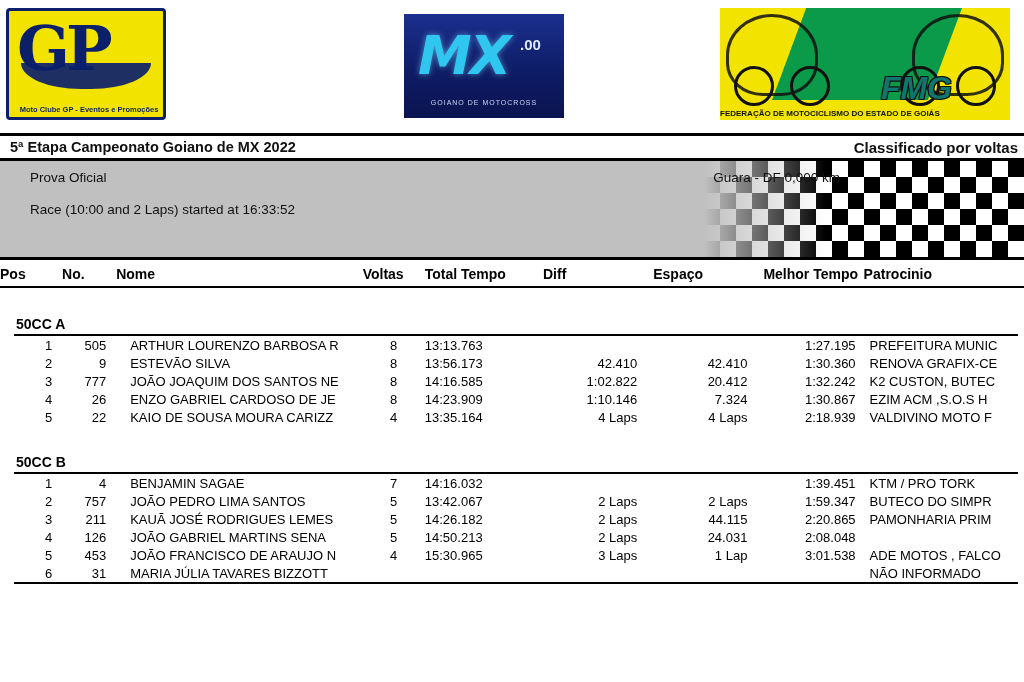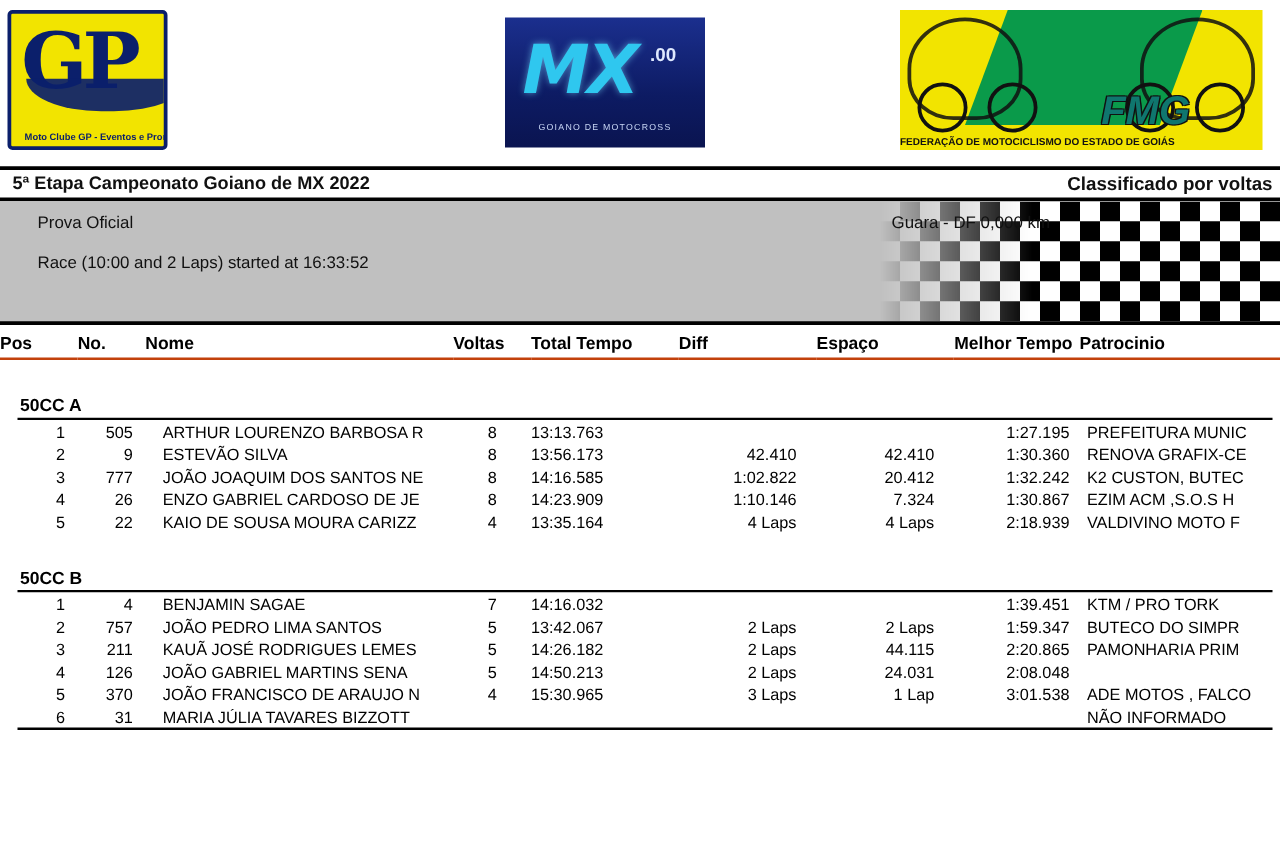--- a/index.html
+++ b/index.html
@@ -28,21 +28,21 @@
     height: 133px;
     width: 100%;
     background: #ffffff;
   }
 
   
   .gp-logo {
     position: absolute;
     left: 6px;
     top: 8px;
-    width: 128px;
+    width: 160px;
     height: 112px;
     background: #f2e400;
     border: 3px solid #0b1f6b;
     border-radius: 4px;
     box-sizing: border-box;
     overflow: hidden;
   }
   .gp-logo .gp-text {
     position: absolute;
     left: 8px;
@@ -262,21 +262,21 @@
     font-size: 13px;
   }
   table.results th {
     font-size: 14px;
     font-weight: bold;
     padding: 6px 0 4px 0;
     text-align: left;
     white-space: nowrap;
   }
   .hdr-row th {
-    border-bottom: 2px solid #c2410c;
+    border-bottom: 2px solid #000000;
   }
   td {
     padding: 1.5px 0;
     white-space: nowrap;
     overflow: hidden;
     font-size: 13px;
   }
   .c-pos   { width: 62px;  text-align: right; padding-right: 10px; }
   .c-no    { width: 54px;  text-align: right; padding-right: 10px; }
   .c-name  { width: 246px; padding-left: 14px; }
@@ -500,21 +500,21 @@
             <td class="c-name">JOÃO GABRIEL MARTINS SENA</td>
             <td class="c-laps">5</td>
             <td class="c-total">14:50.213</td>
             <td class="c-diff">2 Laps</td>
             <td class="c-gap">24.031</td>
             <td class="c-best">2:08.048</td>
             <td class="c-spon"></td>
           </tr>
           <tr>
             <td class="c-pos">5</td>
-            <td class="c-no">370</td>
+            <td class="c-no">453</td>
             <td class="c-name">JOÃO FRANCISCO DE ARAUJO N</td>
             <td class="c-laps">4</td>
             <td class="c-total">15:30.965</td>
             <td class="c-diff">3 Laps</td>
             <td class="c-gap">1 Lap</td>
             <td class="c-best">3:01.538</td>
             <td class="c-spon">ADE MOTOS , FALCO</td>
           </tr>
           <tr>
             <td class="c-pos">6</td>

